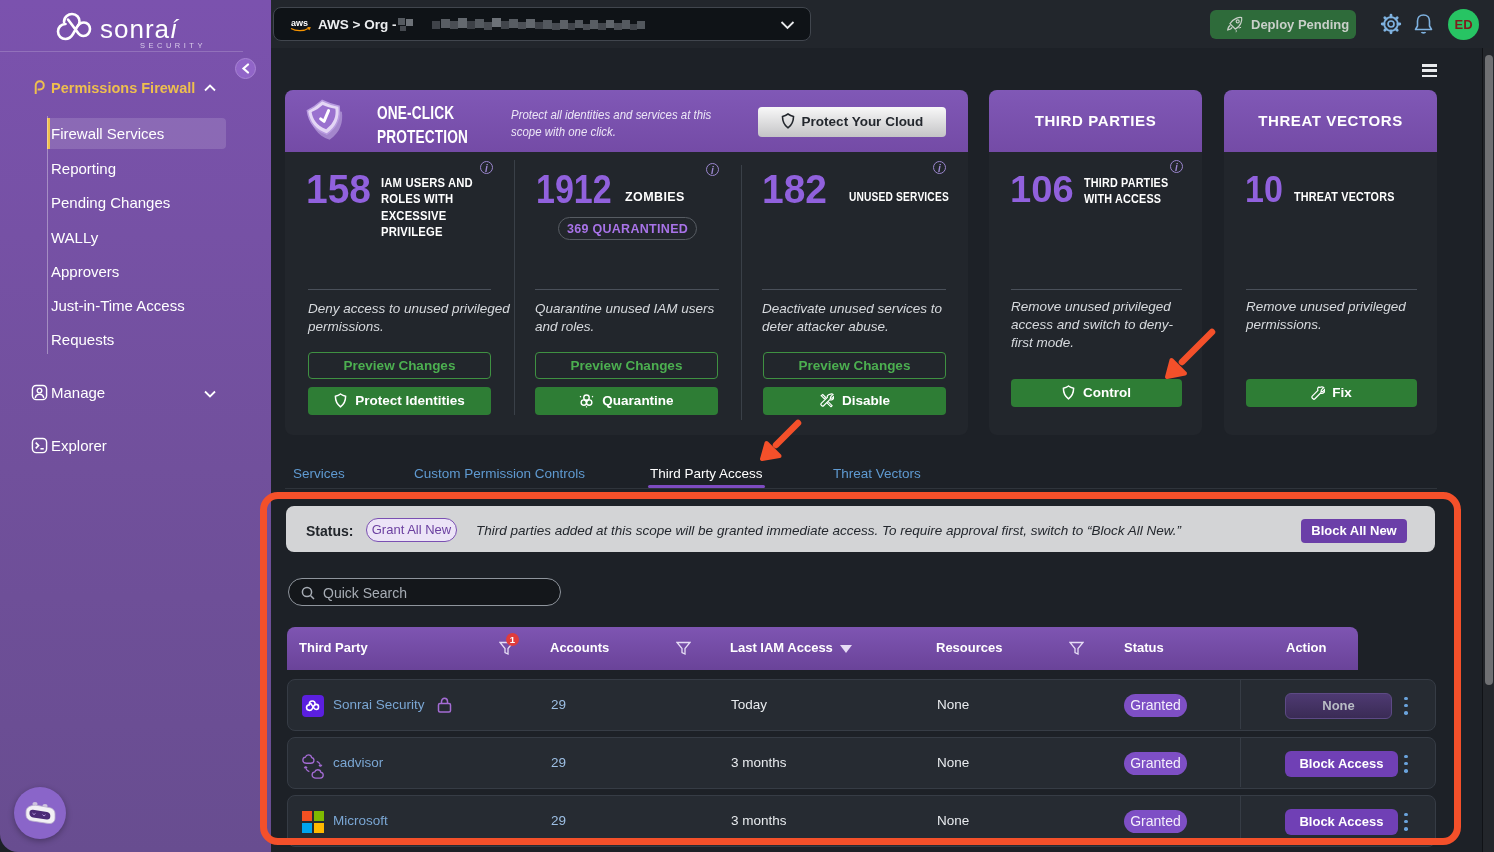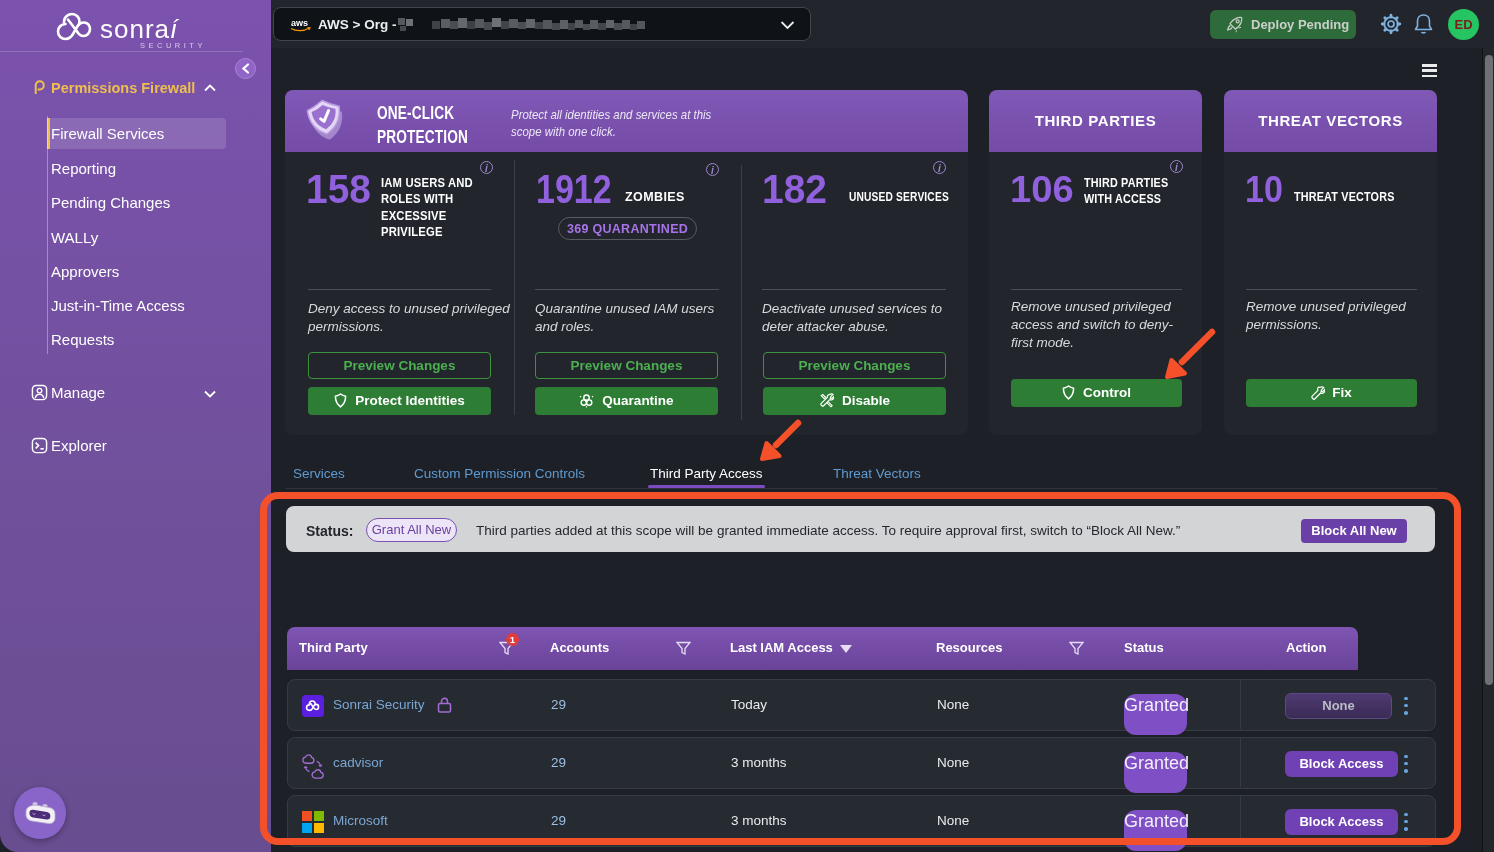--- a/index.html
+++ b/index.html
@@ -64,22 +64,22 @@
 
 
 #thead { position:absolute; left:287px; top:627px; width:1071px; height:43px;
   background:linear-gradient(180deg,#7e55b2,#6a4399); border-radius:8px 8px 0 0; }
 .th { position:absolute; top:0; height:42px; line-height:42px; color:#fff; font-weight:bold; font-size:13px; }
 .row { position:absolute; left:287px; width:1149px; height:52px; background:#262b32;
   border:1px solid #363c45; border-radius:8px; }
 .cell { position:absolute; top:0; height:50px; line-height:50px; font-size:13.5px; color:#e8ebee;text-align:right; }
 .blue { color:#7aa6d3; }
 .blue2 { color:#9dbfe4; }
-.pill-granted { position:absolute; left:836px; top:14px; width:63px; height:41px; background:#7e4fc5;
-  border-radius:12px; color:#f3eefb; font-size:18px; text-align:center; line-height:23px; }
+.pill-granted { position:absolute; left:836px; top:14px; width:63px; height:23px; background:#7e4fc5;
+  border-radius:12px; color:#f3eefb; font-size:14px; text-align:center; line-height:23px; }
 .btn-block { position:absolute; left:997px; top:13px; width:113px; height:26px; background:#7040b5;
   border-radius:6px; color:#fff; font-weight:bold; font-size:13px; text-align:center; line-height:26px; }
 .kebab { position:absolute; left:1115px; top:13px; width:6px; height:26px; }
 .kebab i { display:block; width:3.6px; height:3.6px; border-radius:50%; background:#6aa3dc; margin:3.6px 0 0 1px; }
 
 
 #sbtrack { position:absolute; left:1482px; top:48px; width:12px; height:804px; background:#23262b; border-left:1px solid #101216; }
 #sbthumb { position:absolute; left:2px; top:7px; width:8px; height:630px; background:#6f7073; border-radius:4px; }
 </style>
 </head>
@@ -229,20 +229,24 @@
   <div class="abs" style="left:456px;top:75px;width:1px;height:255px;background:#3a4048"></div>
 </div>
 <svg class="abs" style="left:301px;top:98px;transform:rotate(-8deg)" width="52" height="46" viewBox="0 0 52 46">
   <path d="M8 12 C14 10 18 8 24 4 C30 8 34 10 40 12 C40 22 36 32 24 38 C12 32 8 22 8 12 Z" fill="#c9b4e8" transform="translate(2,4)" opacity=".55"></path>
   <path d="M8 10 C14 8 18 6 24 2 C30 6 34 8 40 10 C40 20 36 30 24 36 C12 30 8 20 8 10 Z" fill="#e4d6f5" stroke="#b89be0" stroke-width="1.5"></path>
   <path d="M12 12 C17 10.5 20 9 24 6.5 C28 9 31 10.5 36 12 C36 19 33 26 24 31 C15 26 12 19 12 12 Z" fill="#9a71cf"></path>
   <path d="M20 20 L23 23 L29 13" stroke="#fff" stroke-width="3" fill="none" stroke-linecap="round" stroke-linejoin="round"></path>
 </svg>
 <div class="abs" style="left:377px;top:101px;color:#fff;font-weight:bold;font-size:17.5px;line-height:24px;letter-spacing:.2px;transform:scaleX(.78);transform-origin:left top">ONE-CLICK<br>PROTECTION</div>
 <div class="abs ital" style="left:511px;top:106px;color:#ece6f6;font-size:13px;line-height:17px;transform:scaleX(.88);transform-origin:left top">Protect all identities and services at this<br>scope with one click.</div>
+<div class="abs" style="left:758px;top:107px;width:188px;height:30px;background:linear-gradient(180deg,#f8f8f8,#c4c4c6);border-radius:4px;text-align:center;line-height:30px;color:#24282e;font-weight:bold;font-size:13.5px">
+  <svg style="vertical-align:-3px;margin-right:7px" width="14" height="16" viewBox="0 0 14 16" fill="none" stroke="#24282e" stroke-width="1.6">
+        <path d="M1.5 3.5 C4 2.8 5.5 2 7 1 C8.5 2 10 2.8 12.5 3.5 C12.5 8 11 12 7 14.8 C3 12 1.5 8 1.5 3.5 Z"></path>
+      </svg>Protect Your Cloud</div>
 
 <div class="abs num" style="left:306px;top:166px;font-size:41px;transform:scaleX(.95);transform-origin:left top">158</div>
 <div class="abs" style="left:381px;top:175px;color:#fff;font-weight:bold;font-size:12.5px;line-height:16.3px;letter-spacing:.2px;transform:scaleX(.9);transform-origin:left top">IAM USERS AND<br>ROLES WITH<br>EXCESSIVE<br>PRIVILEGE</div>
 <div class="info" style="left:480px;top:161px">i</div>
 <div class="hr" style="left:308px;top:289px;width:183px"></div>
 <div class="abs ital" style="left:308px;top:300px">Deny access to unused privileged<br>permissions.</div>
 <div class="btn-outline" style="left:308px;top:352px;width:183px;height:27px;line-height:26px">Preview Changes</div>
 <div class="btn-solid" style="left:308px;top:387px;width:183px;height:28px;line-height:28px">
   <svg style="vertical-align:-3px;margin-right:8px" width="13" height="15" viewBox="0 0 14 16" fill="none" stroke="#fff" stroke-width="1.6">
         <path d="M1.5 3.5 C4 2.8 5.5 2 7 1 C8.5 2 10 2.8 12.5 3.5 C12.5 8 11 12 7 14.8 C3 12 1.5 8 1.5 3.5 Z"></path>
@@ -316,23 +320,30 @@
 <div class="tab" id="tab-active" style="left:650px">Third Party Access</div>
 <div class="tab" style="left:833px">Threat Vectors</div>
 <div id="tab-underline"></div>
 <div class="abs" style="left:285px;top:488px;width:1152px;height:1px;background:#2f343b"></div>
 
 <div id="annot"></div>
 
 <div id="statusbar"></div>
 <div class="abs" style="left:306px;top:523px;color:#22262b;font-weight:bold;font-size:14px">Status:</div>
 <div class="abs" style="left:366px;top:518px;width:91px;height:24px;border:1.5px solid #7a50b2;background:#ece4f7;border-radius:13px;color:#6b3fa0;font-size:13px;text-align:center;line-height:22px">Grant All New</div>
-<div class="abs" style="left:476px;top:523px;color:#24282e;font-size:13.5px;">Third parties added at this scope will be granted immediate access. To require approval first, switch to “Block All New.”</div>
+<div class="abs" style="left:476px;top:523px;color:#24282e;font-size:13.5px;font-style:italic">Third parties added at this scope will be granted immediate access. To require approval first, switch to “Block All New.”</div>
 <div class="abs" style="left:1301px;top:519px;width:106px;height:24px;background:#6b3fa8;border-radius:4px;color:#fff;font-weight:bold;font-size:13px;text-align:center;line-height:24px">Block All New</div>
 
+<div id="search">
+  <svg class="abs" style="left:12px;top:7px" width="14" height="14" viewBox="0 0 14 14" fill="none" stroke="#a7adb5" stroke-width="1.5">
+        <circle cx="6" cy="6" r="4.6"></circle>
+        <path d="M9.5 9.5 L13 13"></path>
+      </svg>
+  <span class="abs" style="left:34px;top:6px;color:#a7adb5;font-size:14px">Quick Search</span>
+</div>
 
 <div id="thead">
   <div class="th" style="left:12px">Third Party</div>
   <svg class="abs" style="left:212px;top:14px" width="15" height="15" viewBox="0 0 15 15" fill="none" stroke="#e6ddf5" stroke-width="1.3">
         <path d="M1 1.5 L14 1.5 L9 7.5 L9 13 L6 11.5 L6 7.5 Z"></path>
       </svg>
   <div class="abs" style="left:219px;top:6px;width:13px;height:13px;border-radius:50%;background:#e03c3c;color:#fff;font-size:9.5px;font-weight:bold;text-align:center;line-height:13px">1</div>
   <div class="th" style="left:263px">Accounts</div>
   <svg class="abs" style="left:389px;top:14px" width="15" height="15" viewBox="0 0 15 15" fill="none" stroke="#e6ddf5" stroke-width="1.3">
         <path d="M1 1.5 L14 1.5 L9 7.5 L9 13 L6 11.5 L6 7.5 Z"></path>

